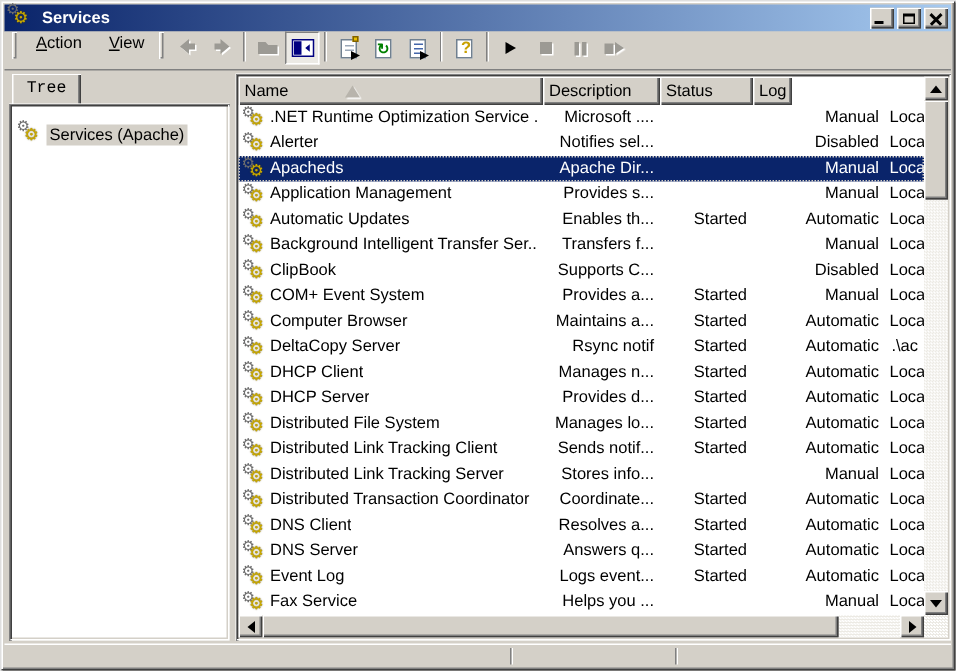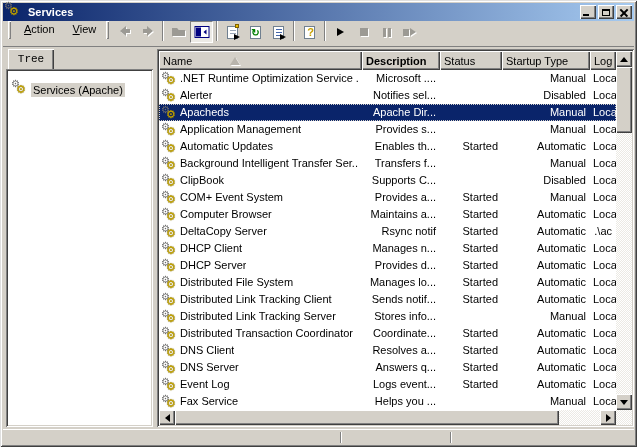--- a/index.html
+++ b/index.html
@@ -80,21 +80,21 @@
   .list-view { position:absolute; left:157px; top:49px; width:477px; height:378px; background:#fff;
                box-shadow: inset 1px 1px 0 #808080, inset -1px -1px 0 #fff,
                            inset 2px 2px 0 #404040, inset -2px -2px 0 #D4D0C8;
                padding:2px;text-align:right; }
   .list-inner { position:relative; width:473px; height:374px; overflow:hidden; }
 
   .header-row { position:absolute; left:0; top:0; height:19px; width:457px; display:flex; }
   .hcell { height:19px; background:#D4D0C8; display:flex; align-items:center; padding:0 4px;
            box-shadow: inset 1px 1px 0 #fff, inset -1px -1px 0 #404040, inset -2px -2px 0 #808080;
            white-space:nowrap; overflow:hidden; flex:none; }
-  .w-name{width:203px;} .w-desc{width:78px;font-weight:bold;} .w-status{width:62px;} .w-startup{width:88px;} .w-log{width:26px;}
+  .w-name{width:203px;} .w-desc{width:78px;} .w-status{width:62px;} .w-startup{width:88px;} .w-log{width:26px;}
   .sort-up { width:0; height:0; margin-left:38px;
              border-left:5px solid transparent; border-right:5px solid transparent;
              border-bottom:8px solid #B8B4AC; filter:drop-shadow(1px 1px 0 #fff); }
 
   .rows { position:absolute; left:0; top:19px; width:457px; height:340px; background:#fff; }
   .row { display:flex; height:17px; line-height:17px; white-space:nowrap; cursor:default; }
   .row .cell { overflow:hidden; padding:0 4px 0 3px; flex:none; }
   .c-name{width:203px; display:flex; align-items:center; gap:2px;}
   .c-desc{width:78px;} .c-status{width:62px;} .c-startup{width:88px;} .c-log{width:26px;}
   .row.selected { background:#0A246A; color:#fff; outline:1px dotted #D4D0C8; outline-offset:-1px; }
@@ -252,23 +252,20 @@
         <div class="hcell w-name">
           <span>Name</span>
           <span class="sort-up"></span>
         </div>
         <div class="hcell w-desc">
             <span>Description</span>
           </div>
         <div class="hcell w-status">
             <span>Status</span>
           </div>
-        <div class="hcell w-startup">
-            <span>Startup Type</span>
-          </div>
         <div class="hcell w-log">
             <span>Log</span>
           </div>
       </div>
 
       <div class="rows">
           <div class="row">
     <div class="cell c-name">
       <span class="gearpair">
         <span class="g1">⚙</span>

